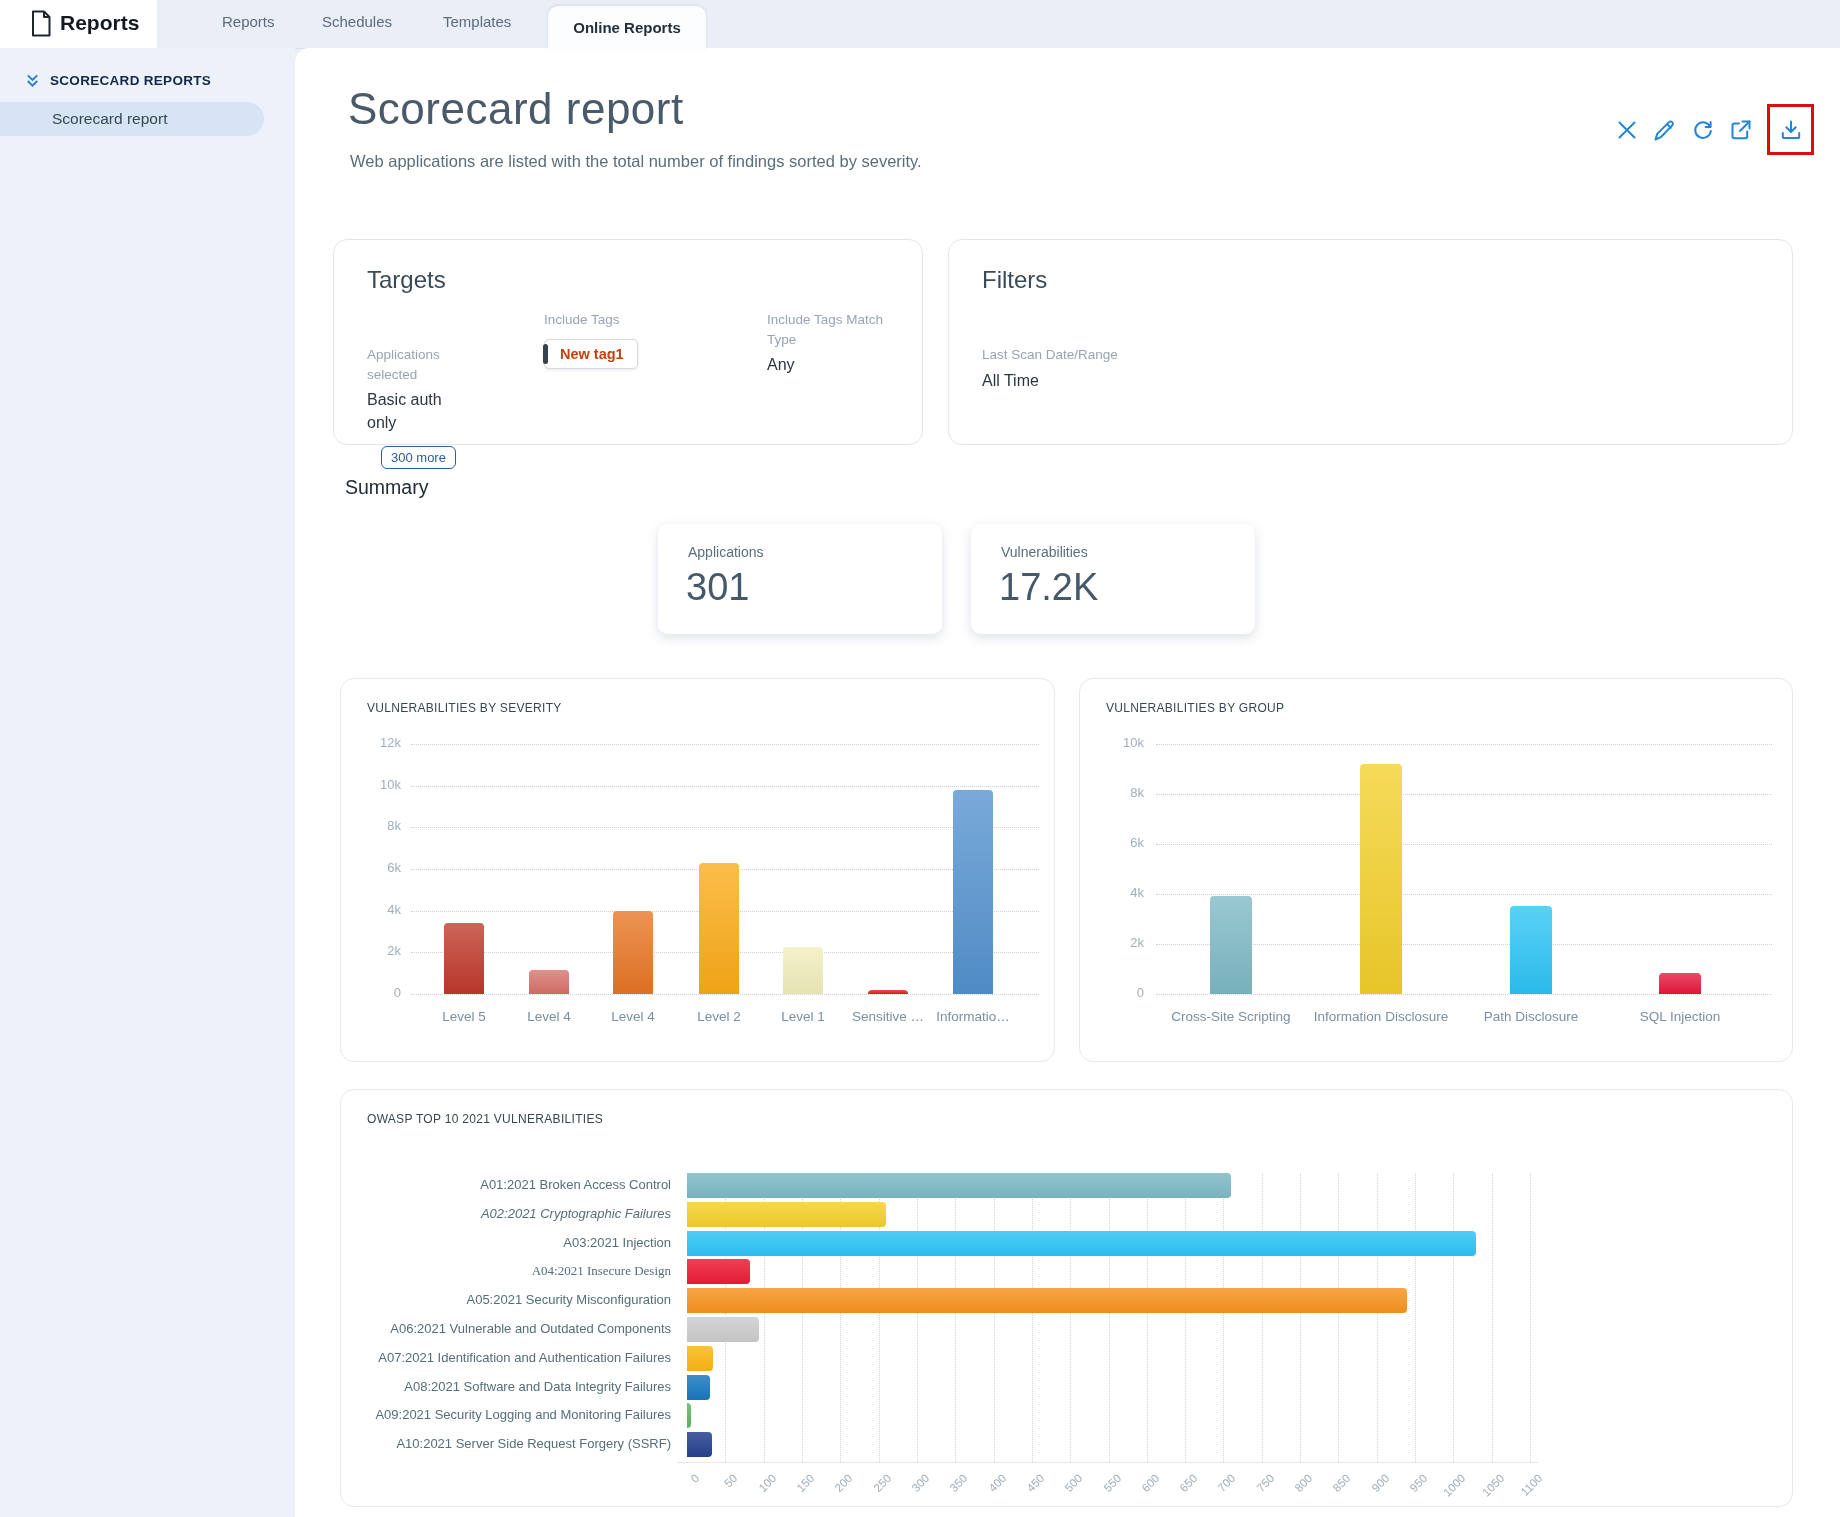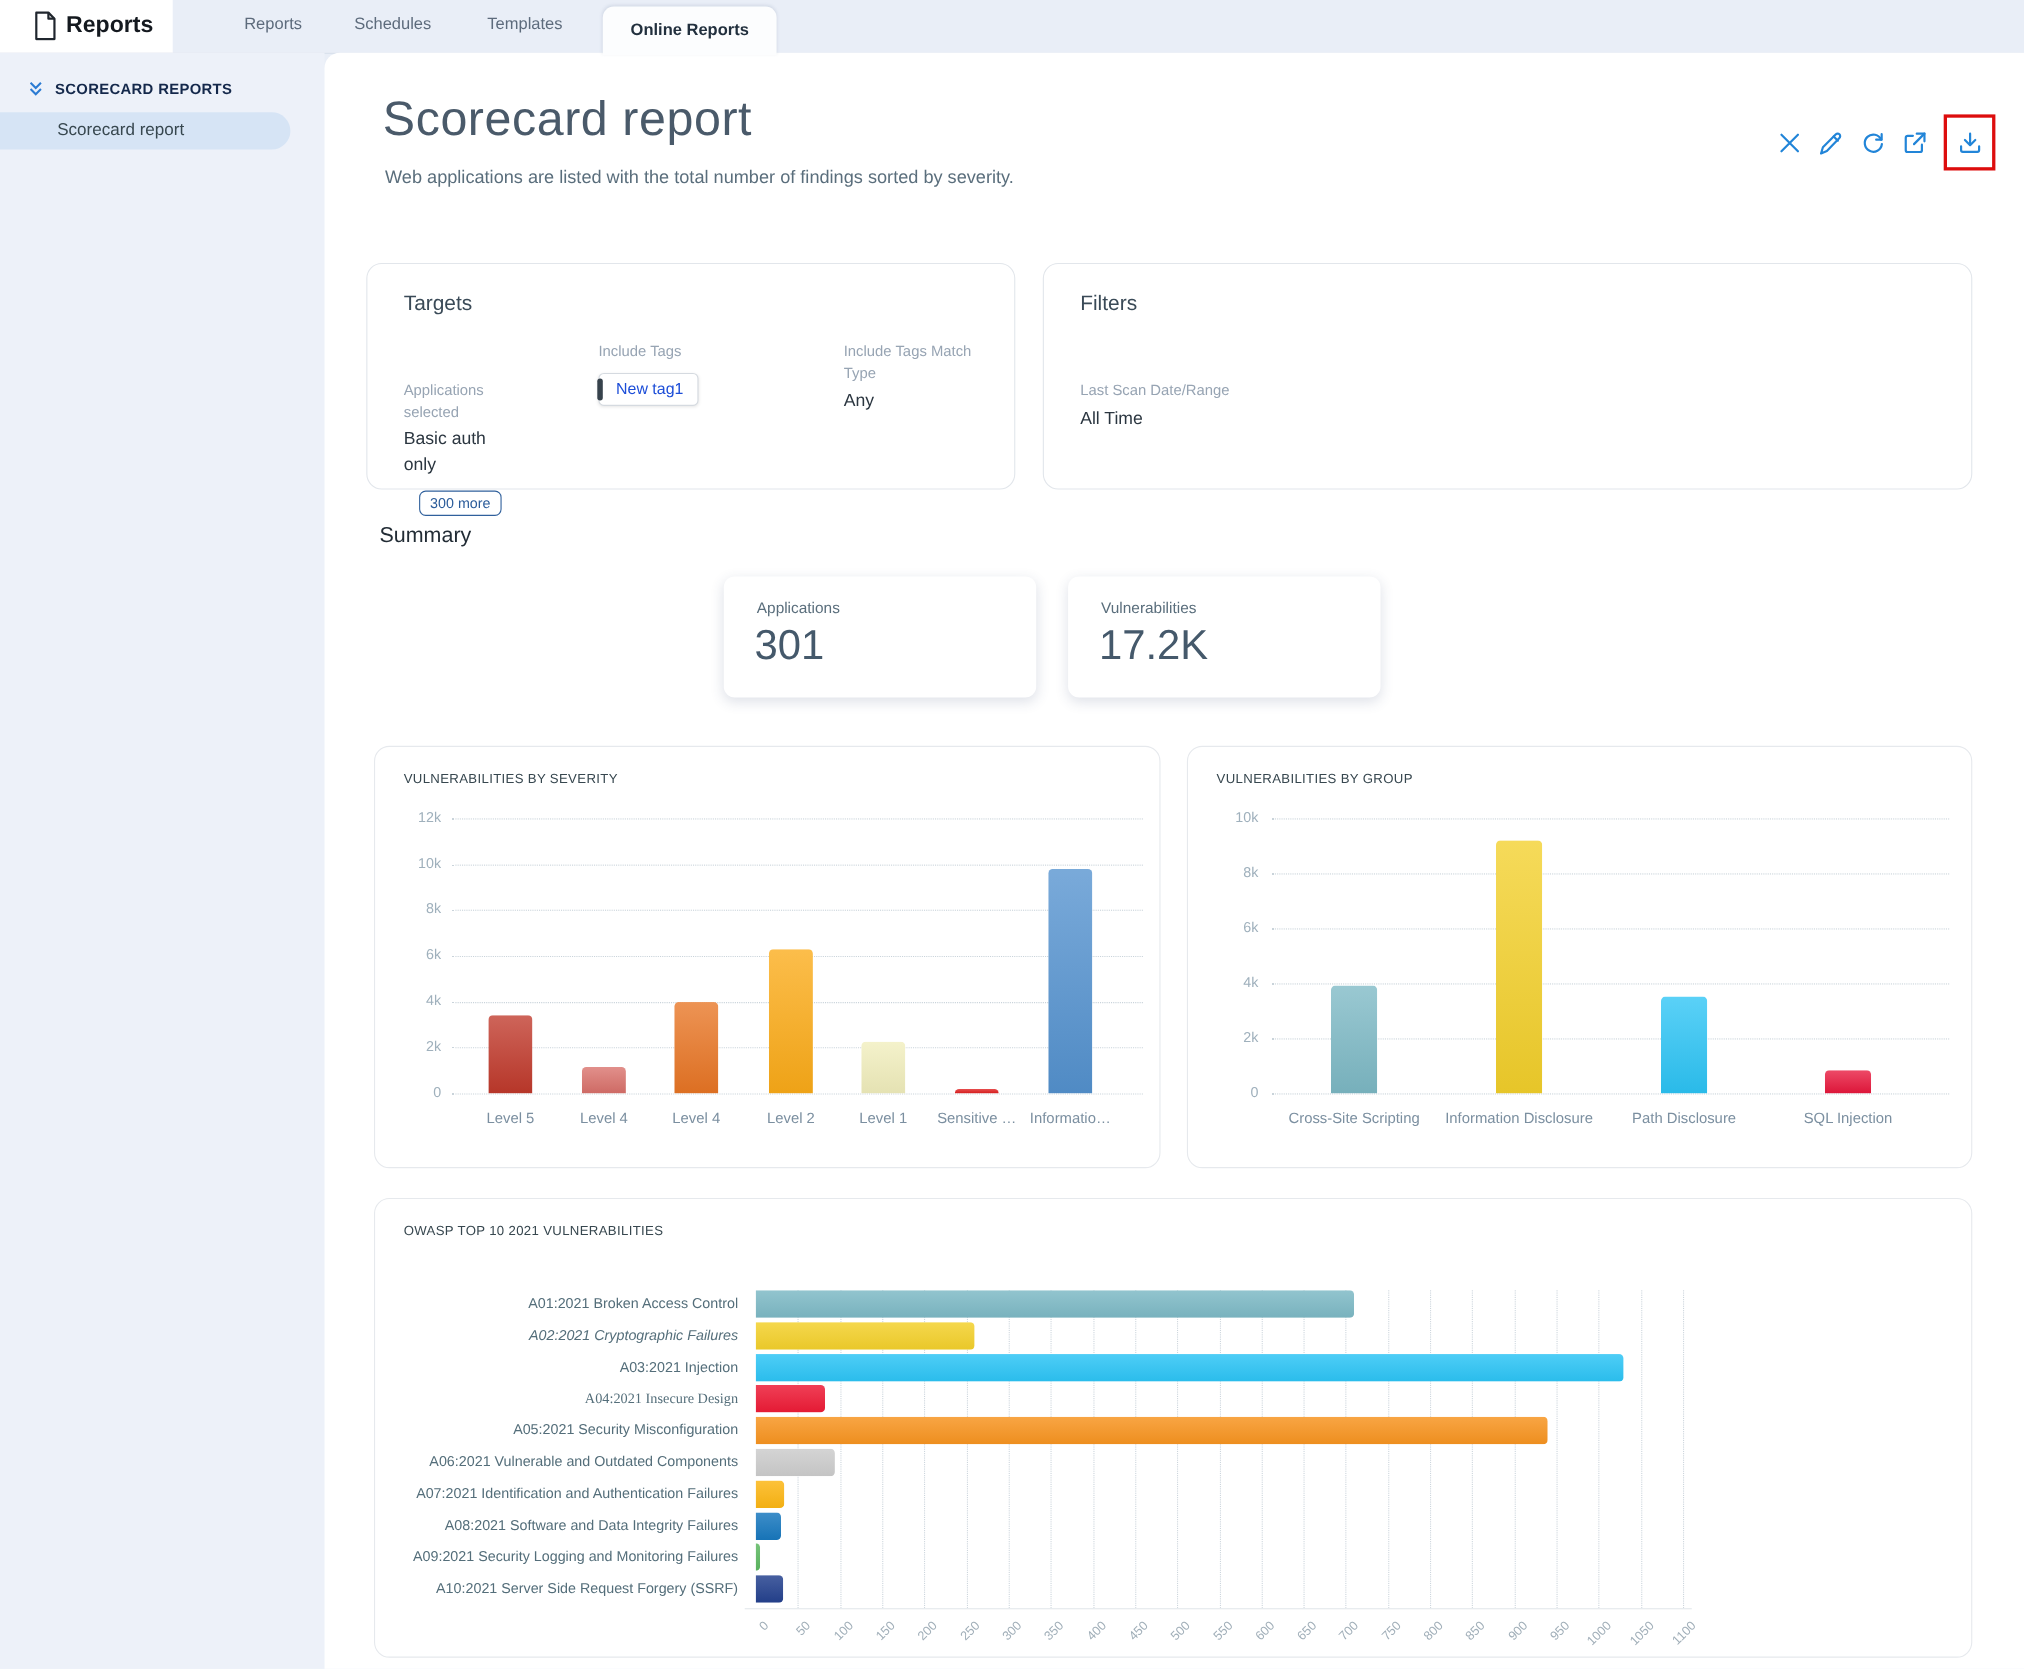--- a/index.html
+++ b/index.html
@@ -28,32 +28,32 @@
   .panel{position:absolute;left:295px;top:48px;width:1545px;height:1469px;background:#ffffff;border-radius:14px 0 0 0;}
   .page-title{position:absolute;left:53px;top:36px;font-size:44px;font-weight:300;color:#4a5a6a;letter-spacing:.5px;}
   .page-sub{position:absolute;left:55px;top:104px;font-size:16.5px;color:#5a6e7c;}
   .actions{position:absolute;left:1318px;top:56px;display:flex;align-items:center;gap:10px;}
   .icon-btn{width:28px;height:28px;display:flex;align-items:center;justify-content:center;cursor:pointer;background:none;border:none;padding:0;}
   .dl-box{width:41px;height:45px;border:3px solid #dd0d0d;display:flex;align-items:center;justify-content:center;margin-left:2px;}
   .icon-btn svg{stroke:#2285d8;fill:none;stroke-width:2;stroke-linecap:round;stroke-linejoin:round;}
 
   
   .card{position:absolute;background:#fff;border:1px solid #e2e6eb;border-radius:14px;}
-  .card-h{position:absolute;left:33px;top:26px;font-size:19px;font-weight:500;color:#3a4a57;}
+  .card-h{position:absolute;left:33px;top:26px;font-size:24px;font-weight:500;color:#3a4a57;}
   .fld-label{font-size:13.5px;color:#97a4b3;line-height:1.45;}
   .fld-value{font-size:16px;color:#2b3640;line-height:1.4;margin-top:5px;}
   .targets-card{left:38px;top:191px;width:588px;height:204px;}
   .filters-card{left:653px;top:191px;width:843px;height:204px;}
   .col1{position:absolute;left:33px;top:70px;width:105px;margin-top:35px;}
   .col2{position:absolute;left:210px;top:70px;width:170px;}
   .col3{position:absolute;left:433px;top:70px;width:135px;}
   .more-badge{display:inline-block;margin:12px 0 0 14px;border:1px solid #30609c;color:#2b5c9a;
               font-size:13px;padding:3px 9px;border-radius:6px;background:#fff;cursor:pointer;}
   .tag-chip{position:relative;display:inline-block;margin-top:9px;border:1px solid #d5dae0;border-radius:5px;
-            padding:6px 13px 6px 15px;font-weight:normal;font-size:14.5px;color:#1d4ed8;background:#fff;
+            padding:6px 13px 6px 15px;font-weight:bold;font-size:14.5px;color:#c2410c;background:#fff;
             box-shadow:0 1px 3px rgba(0,0,0,.10);}
   .tag-chip::before{content:'';position:absolute;left:-2px;top:4px;bottom:4px;width:5px;background:#37424c;border-radius:3px;}
 
   
   .summary-h{position:absolute;left:50px;top:428px;font-size:19.5px;font-weight:500;color:#222c35;}
   .sum-card{position:absolute;top:476px;height:110px;background:#fff;border-radius:10px;
             box-shadow:0 4px 12px rgba(50,70,110,.16);}
   .sum-label{position:absolute;left:30px;top:20px;font-size:14px;color:#5a6e7c;}
   .sum-value{position:absolute;left:28px;top:42px;font-size:38px;font-weight:500;color:#45596b;}
   .sev-accent{position:absolute;left:13px;top:19px;width:5px;height:66px;background:#e53228;border-radius:3px;}

